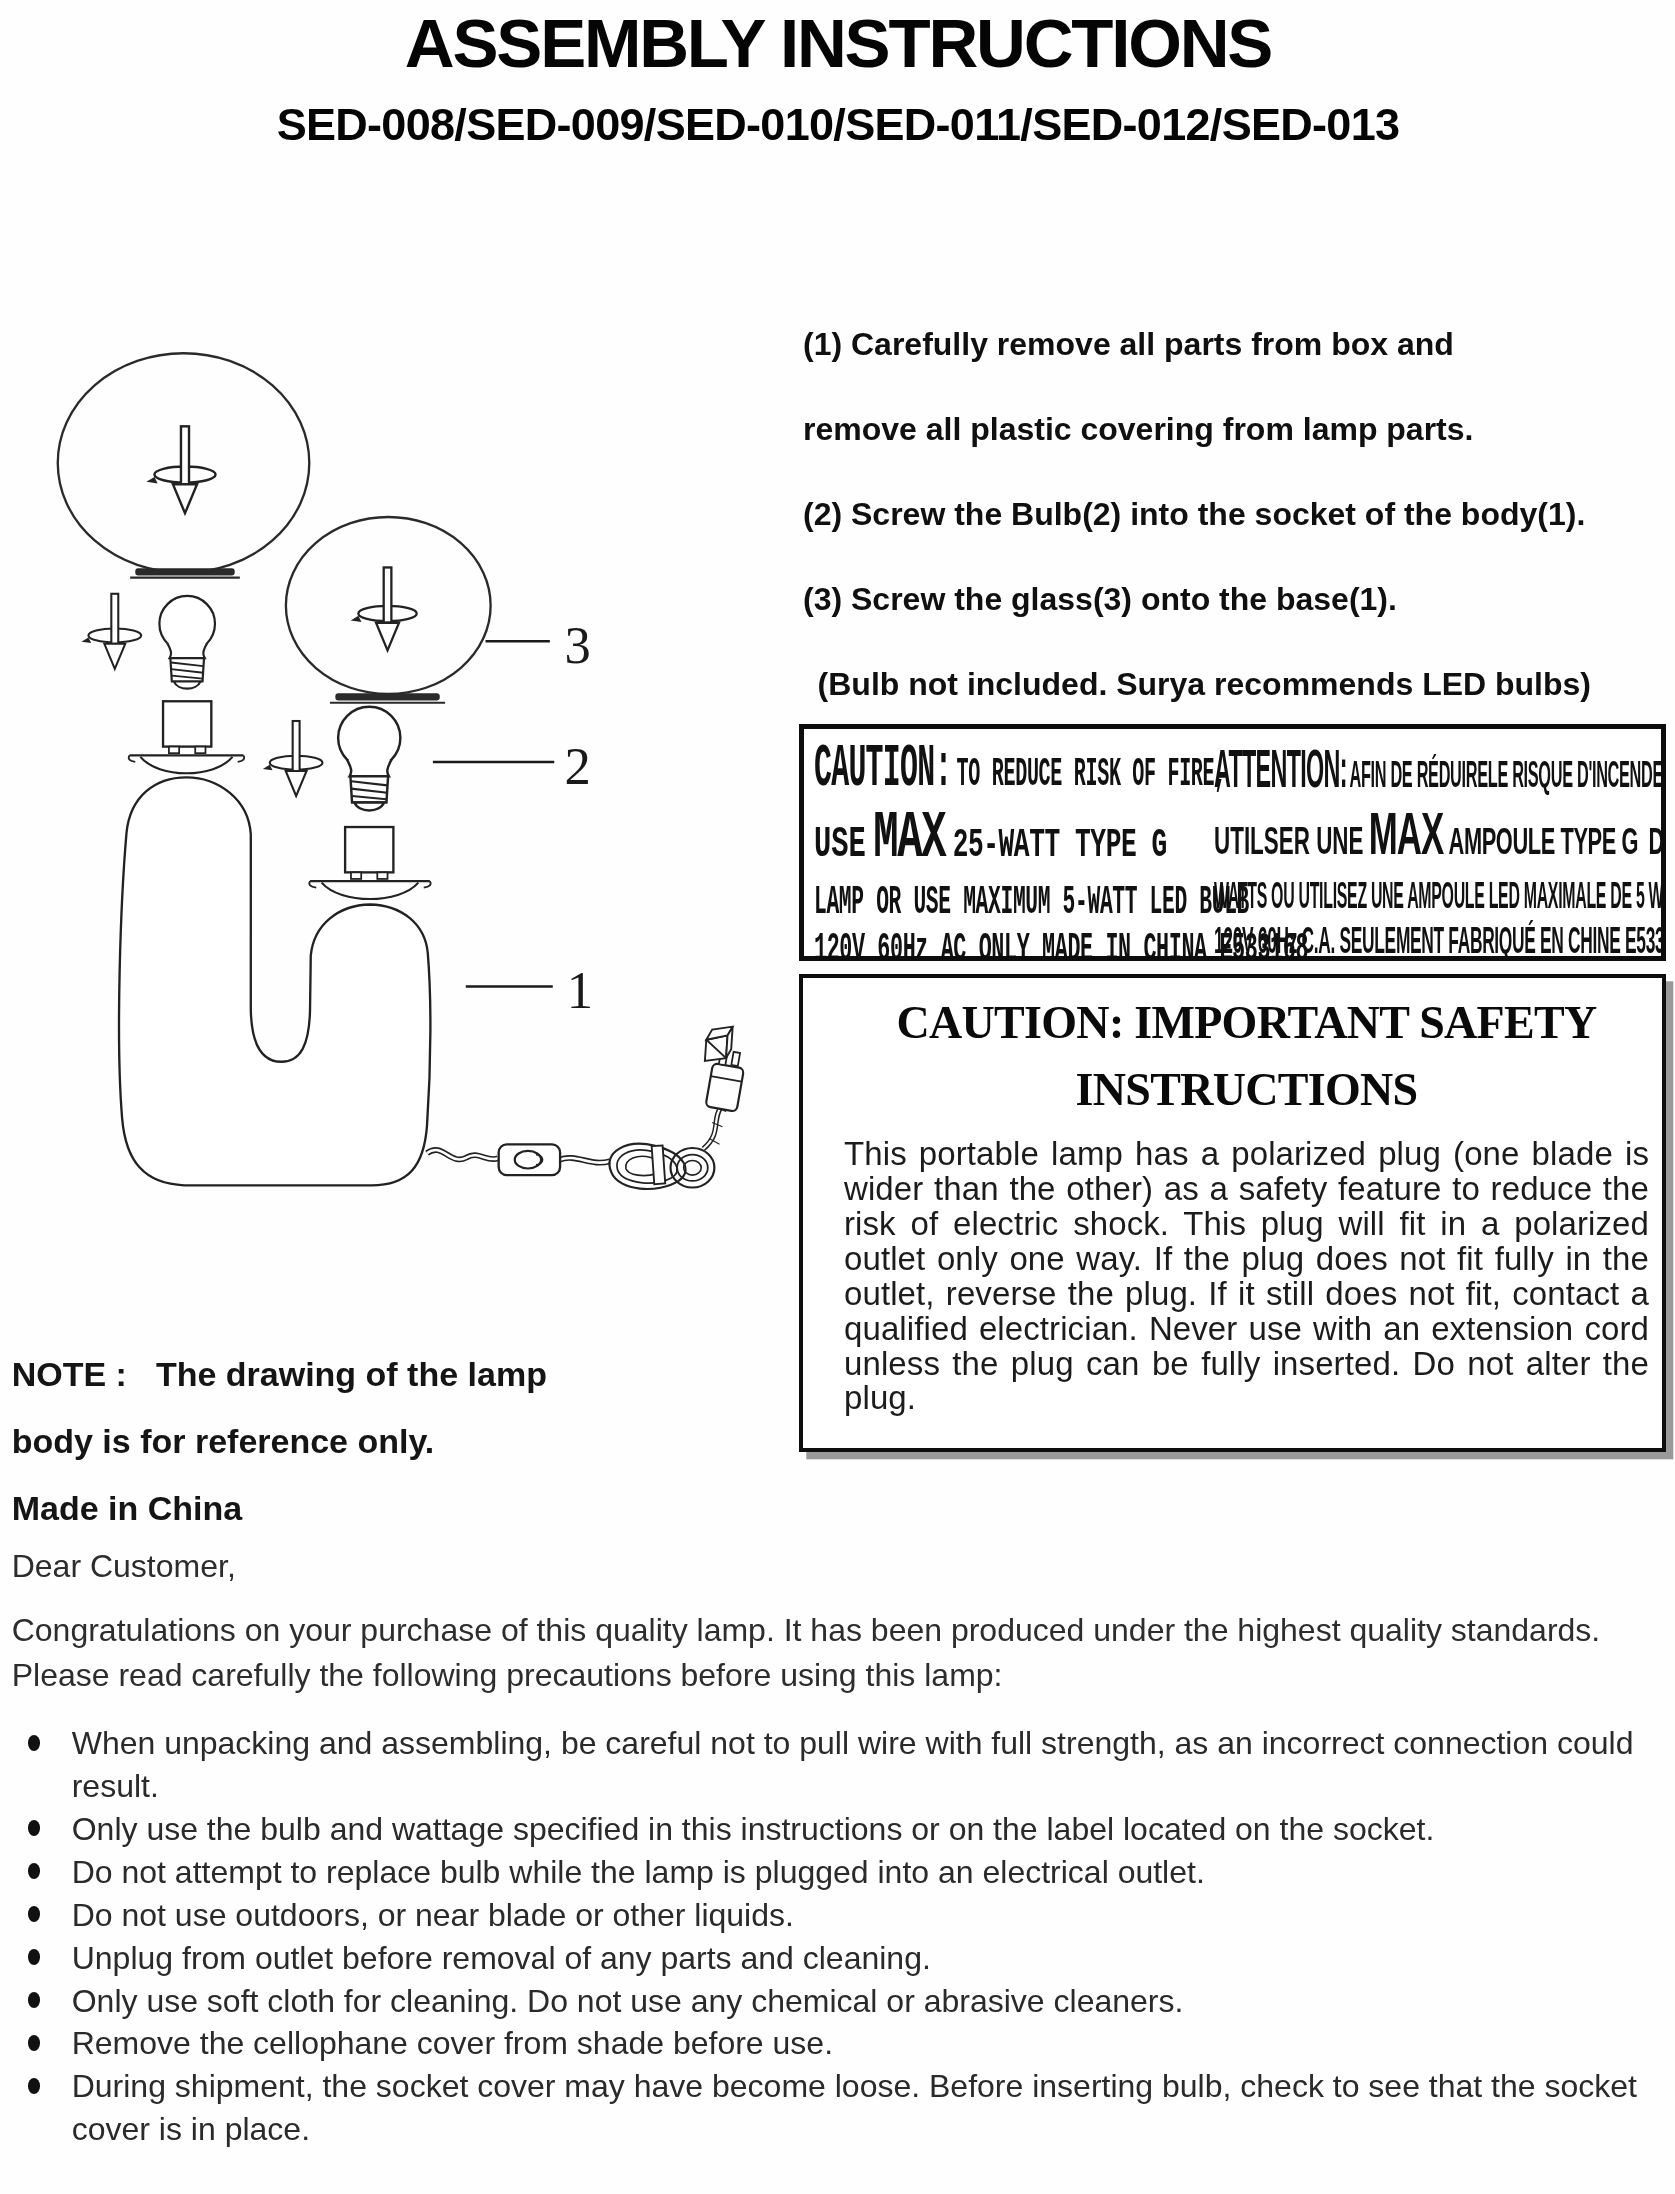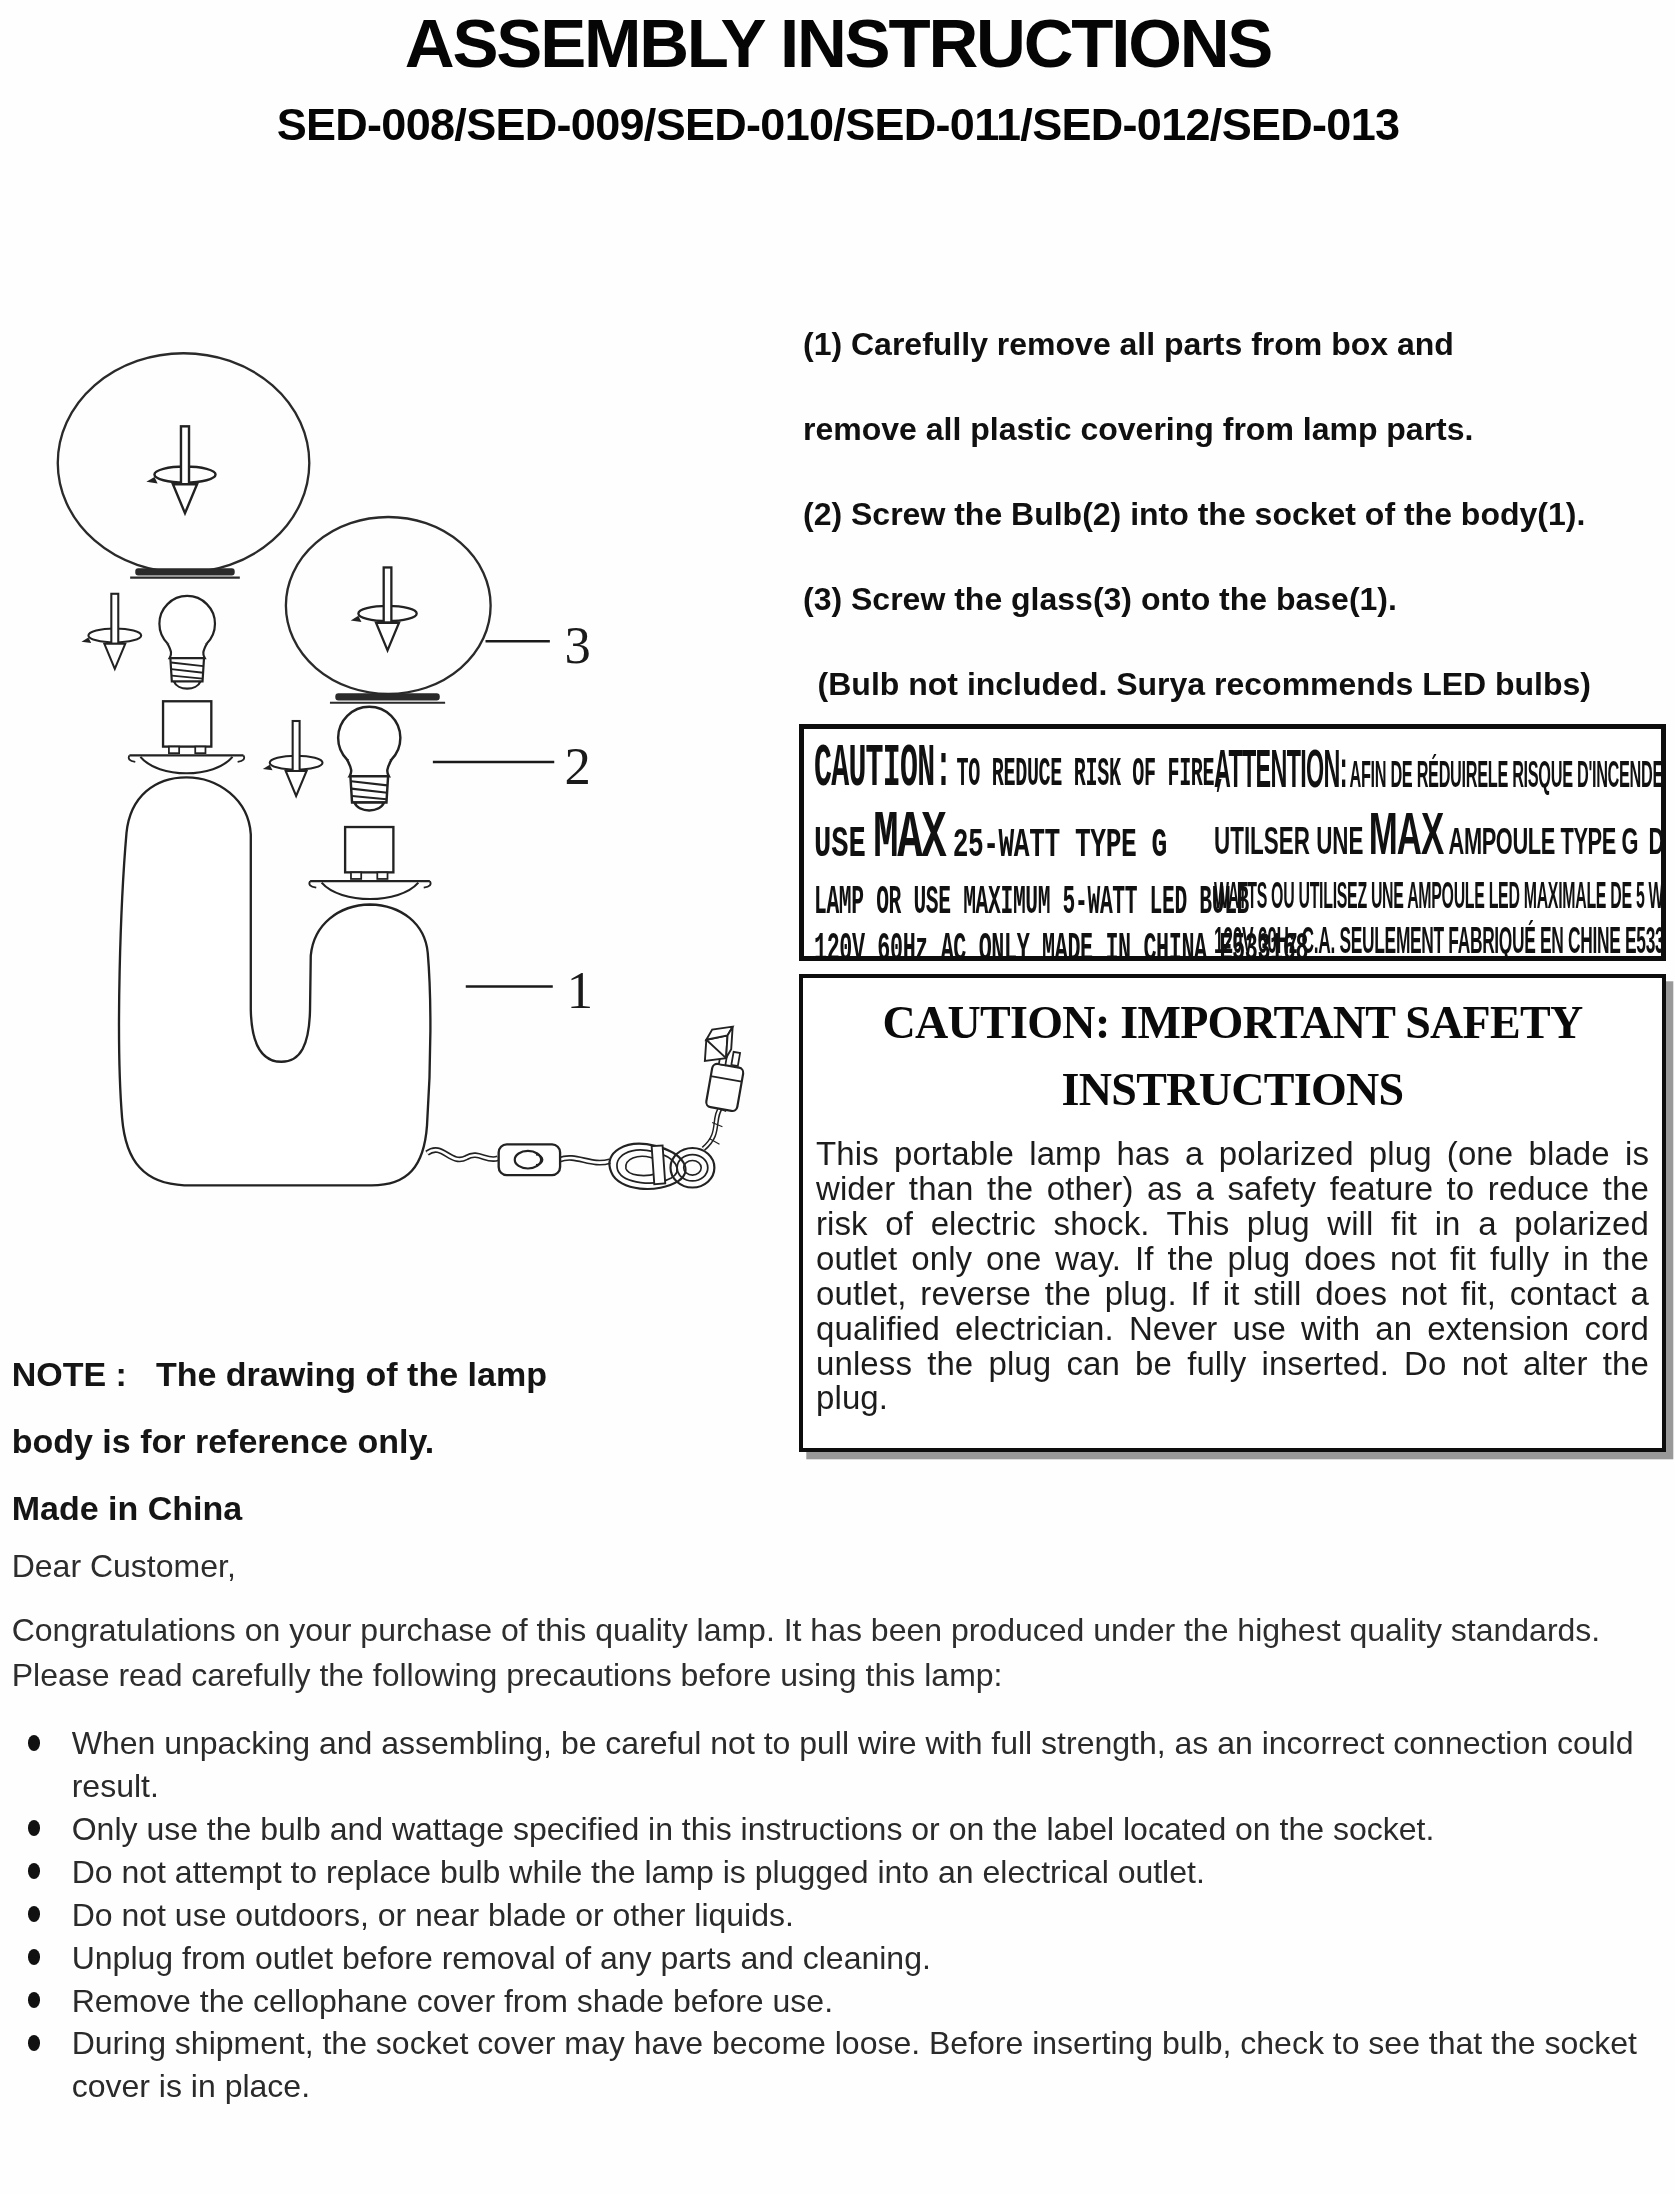--- a/index.html
+++ b/index.html
@@ -43,21 +43,21 @@
   .fr .use{font-size:38px;font-weight:bold;}
   .fr .max{font-size:59px;font-weight:bold;letter-spacing:-1.5px;}
   .fr .r1{transform:scaleX(.44);margin-top:8.8px;gap:5.9px;}
   .fr .r2{transform:scaleX(.59);margin-top:10.2px;gap:8.8px;}
   .fr .r3{transform:scaleX(.43);margin-top:13px;}
   .fr .r4{transform:scaleX(.47);margin-top:7.3px;}
   .bulbicon{align-self:flex-end;margin-bottom:1.5px;}
   
   .safety{position:absolute;left:799px;top:974px;width:867px;height:478px;
     border:4.4px solid #0d0d0d;background:#fff;box-sizing:border-box;
-    box-shadow:7.3px 7.3px 0 #999;}
+    box-shadow:7.3px 7.3px 0 #999;padding-left:28px;}
   .safety .t{ text-align:center;font-family:"Liberation Serif",serif;
     font-weight:bold;font-size:46px;color:#0a0a0a;letter-spacing:-0.7px;}
   .safety .t1{margin-top:17.6px;}
   .safety .t2{margin-top:14.6px;}
   .safety .sbody{margin:20.5px 13px 0 13px;font-size:33px;line-height:1.06;
     text-align:justify;color:#1c1c1c;letter-spacing:0.1px;}
   
   .note{position:absolute;left:11.7px;top:1355px;font-size:34px;font-weight:bold;color:#151515;}
   .note .nline{margin-bottom:28px;display:flex;gap:29px;white-space:nowrap;}
   
@@ -273,17 +273,18 @@
 
 <div class="letter">
   <div class="salutation">Dear Customer,</div>
   <div class="intro">Congratulations on your purchase of this quality lamp. It has been produced under the highest quality standards. Please read carefully the following precautions before using this lamp:</div>
   <ul class="bullets">
     <li>When unpacking and assembling, be careful not to pull wire with full strength, as an incorrect connection could result.</li>
     <li>Only use the bulb and wattage specified in this instructions or on the label located on the socket.</li>
     <li>Do not attempt to replace bulb while the lamp is plugged into an electrical outlet.</li>
     <li>Do not use outdoors, or near blade or other liquids.</li>
     <li>Unplug from outlet before removal of any parts and cleaning.</li>
+    <li>Only use soft cloth for cleaning. Do not use any chemical or abrasive cleaners.</li>
     <li>Remove the cellophane cover from shade before use.</li>
     <li>During shipment, the socket cover may have become loose. Before inserting bulb, check to see that the socket cover is in place.</li>
   </ul>
 </div>
 
 
 </body></html>

